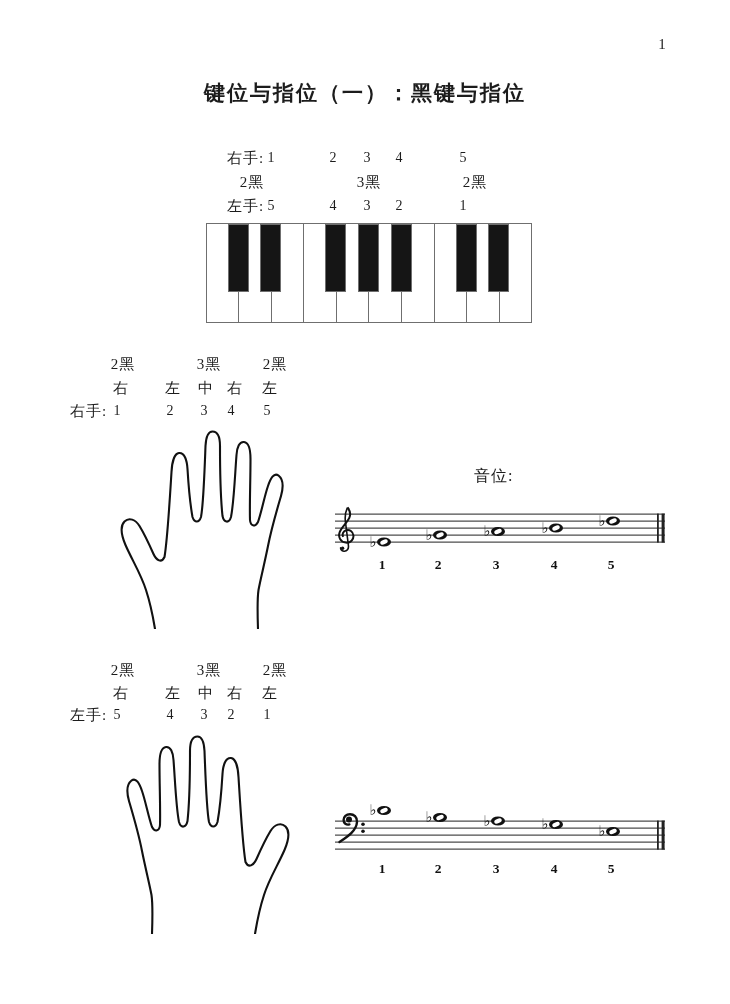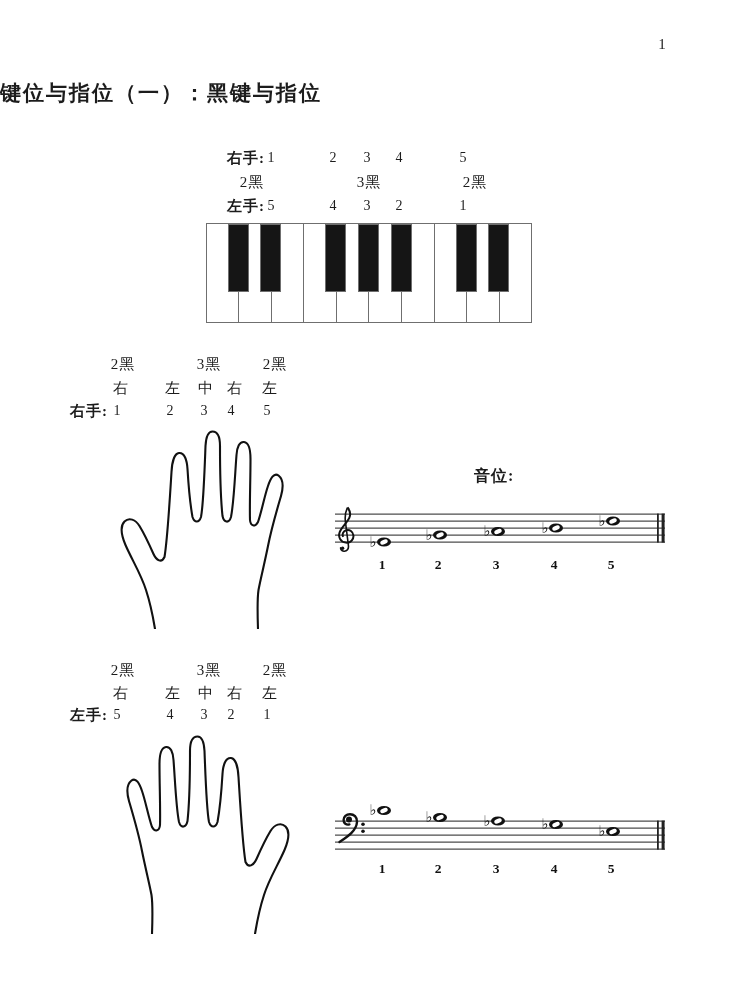--- a/index.html
+++ b/index.html
@@ -5,23 +5,23 @@
   html,body{margin:0;padding:0;background:#e8e8e8;}
   .page{
     position:relative;width:730px;height:1004px;margin:0 auto;
     background:#ffffff;color:#1c1c1c;overflow:hidden;
     font-family:"Liberation Serif","DejaVu Serif",serif;
   }
   .abs{position:absolute;}
   .ctr{transform:translateX(-50%);white-space:nowrap;}
   .cjk{font-size:15px;letter-spacing:1px;}
   .num{font-size:14px;}
-  .bold{font-weight:bold;}
+  .bold{font-weight:normal;}
   .title{
-    left:0;top:79px;width:730px;text-align:left;
+    left:0;top:79px;width:730px;text-align:center;
     font-family:"Liberation Sans","DejaVu Sans",sans-serif;
     font-weight:bold;font-size:21px;letter-spacing:2px;
   }
   .pagenum{left:650px;top:36px;width:24px;text-align:center;font-size:15px;}
   
   .keyboard{
     left:206px;top:223px;width:326px;height:100px;
     border:1.5px solid #6f6f6f;background:#fff;box-sizing:border-box;
   }
   .wk-sep{position:absolute;top:0;bottom:0;width:1px;background:#6f6f6f;}

